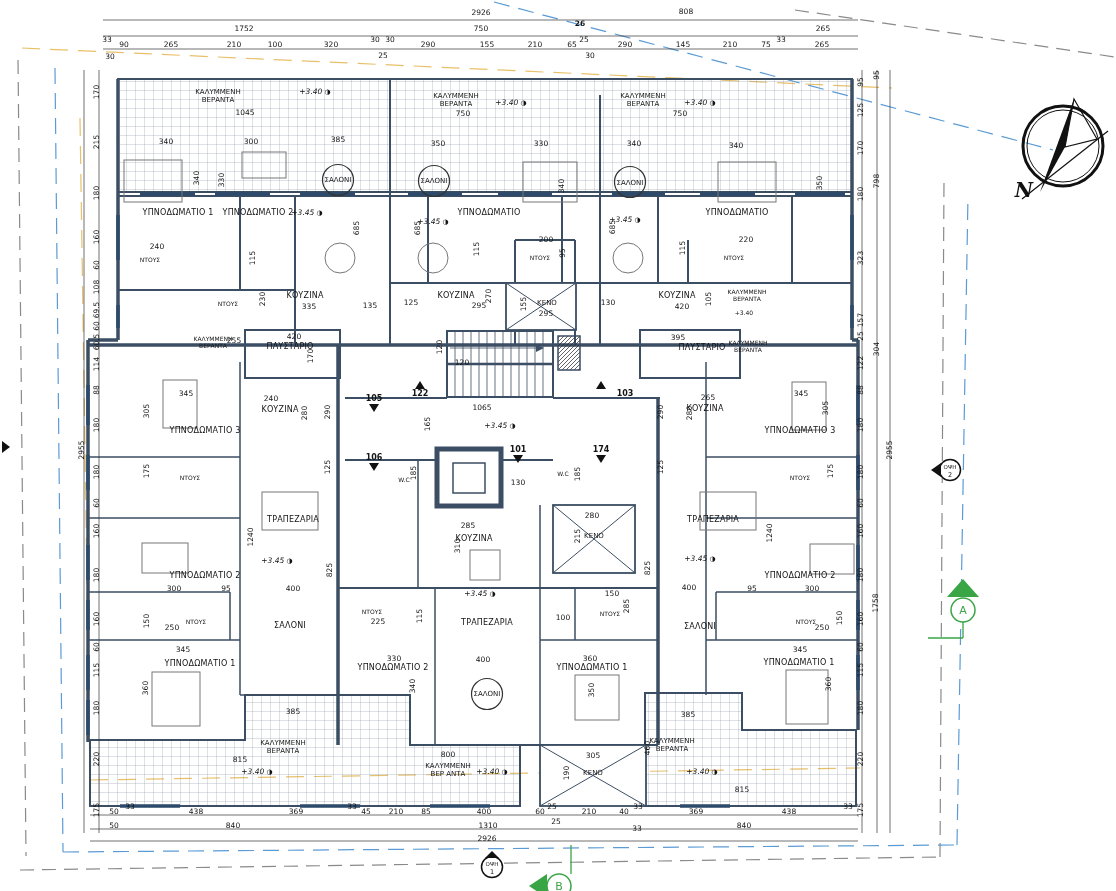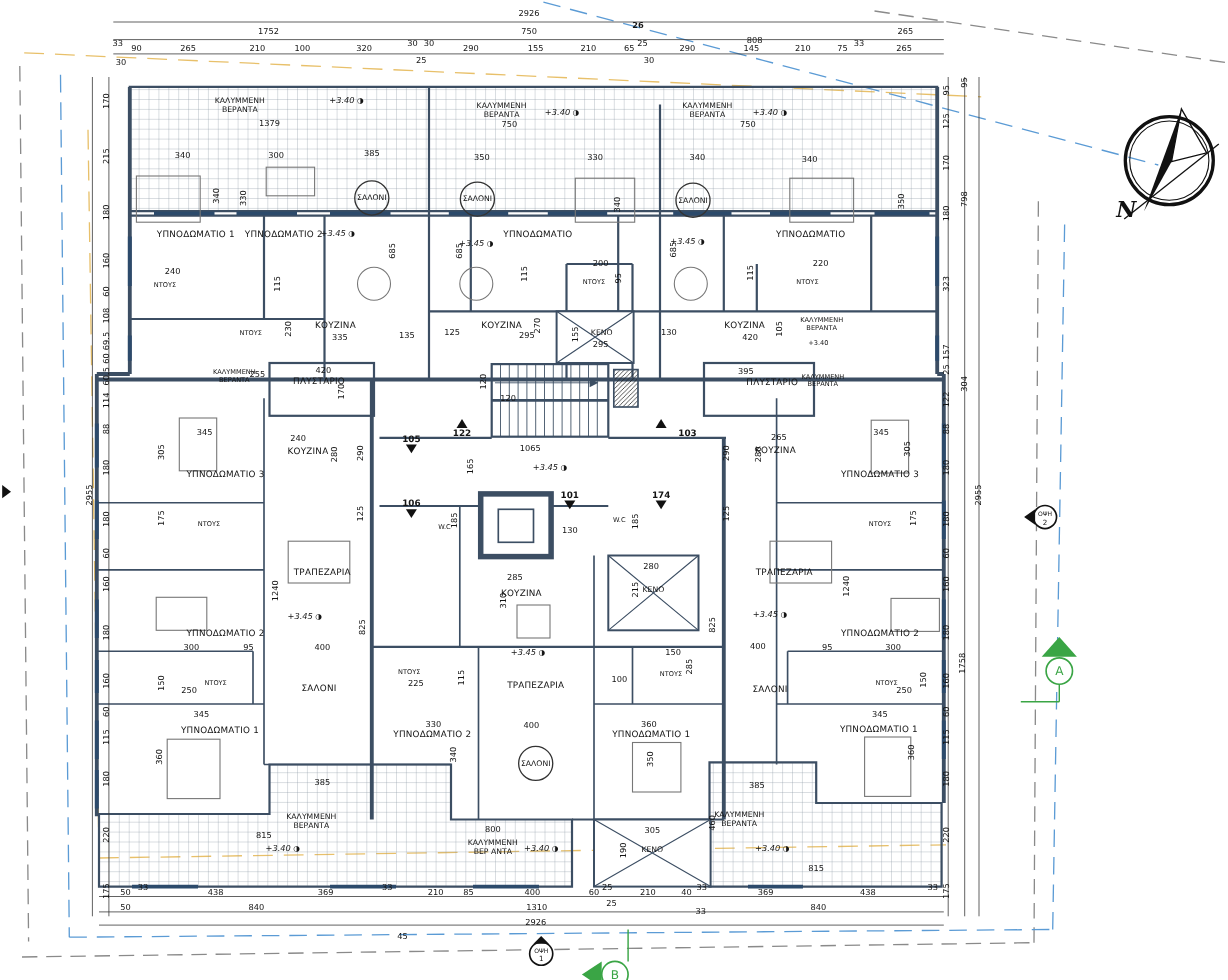--- a/index.html
+++ b/index.html
@@ -172,21 +172,21 @@
       <path d="M571,845 V874" stroke-width="1.3"></path>
       <text x="559" y="890" font-size="11" text-anchor="middle" fill="#3aa545" stroke="none" font-family="DejaVu Sans, sans-serif">B</text>
     </g>
   </svg>
 
   <div id="labels">
       <span class="lbl dim" style="left: 481px; top: 13px;">2926</span>
       <span class="lbl dim" style="left: 244px; top: 29px;">1752</span>
       <span class="lbl dim" style="left: 481px; top: 29px;">750</span>
       <span class="lbl dim" style="left: 580px; top: 24px; font-weight: bold;">26</span>
-      <span class="lbl dim" style="left: 686px; top: 37px;">808</span>
+      <span class="lbl dim" style="left: 686px; top: 12px;">808</span>
       <span class="lbl dim" style="left: 823px; top: 29px;">265</span>
       <span class="lbl dim" style="left: 107px; top: 40px;">33</span>
       <span class="lbl dim" style="left: 124px; top: 45px;">90</span>
       <span class="lbl dim" style="left: 171px; top: 45px;">265</span>
       <span class="lbl dim" style="left: 234px; top: 45px;">210</span>
       <span class="lbl dim" style="left: 275px; top: 45px;">100</span>
       <span class="lbl dim" style="left: 331px; top: 45px;">320</span>
       <span class="lbl dim" style="left: 375px; top: 40px;">30</span>
       <span class="lbl dim" style="left: 390px; top: 40px;">30</span>
       <span class="lbl dim" style="left: 383px; top: 56px;">25</span>
@@ -249,42 +249,42 @@
       <span class="lbl dim rot" style="left: 877px; top: 75px;">95</span>
       <span class="lbl dim rot" style="left: 877px; top: 181px;">798</span>
       <span class="lbl dim rot" style="left: 877px; top: 349px;">304</span>
       <span class="lbl dim rot" style="left: 876px; top: 603px;">1758</span>
       <span class="lbl dim rot" style="left: 890px; top: 450px;">2955</span>
       <span class="lbl dim" style="left: 114px; top: 812px;">50</span>
       <span class="lbl dim" style="left: 130px; top: 807px;">33</span>
       <span class="lbl dim" style="left: 196px; top: 812px;">438</span>
       <span class="lbl dim" style="left: 296px; top: 812px;">369</span>
       <span class="lbl dim" style="left: 352px; top: 807px;">33</span>
-      <span class="lbl dim" style="left: 366px; top: 812px; margin-top: 40px;">45</span>
+      <span class="lbl dim" style="left: 366px; top: 812px;">45</span>
       <span class="lbl dim" style="left: 396px; top: 812px;">210</span>
       <span class="lbl dim" style="left: 426px; top: 812px;">85</span>
       <span class="lbl dim" style="left: 484px; top: 812px;">400</span>
       <span class="lbl dim" style="left: 540px; top: 812px;">60</span>
       <span class="lbl dim" style="left: 552px; top: 807px;">25</span>
       <span class="lbl dim" style="left: 589px; top: 812px;">210</span>
       <span class="lbl dim" style="left: 624px; top: 812px;">40</span>
       <span class="lbl dim" style="left: 638px; top: 807px;">33</span>
       <span class="lbl dim" style="left: 696px; top: 812px;">369</span>
       <span class="lbl dim" style="left: 789px; top: 812px;">438</span>
       <span class="lbl dim" style="left: 848px; top: 807px;">33</span>
       <span class="lbl dim" style="left: 114px; top: 826px;">50</span>
       <span class="lbl dim" style="left: 233px; top: 826px;">840</span>
       <span class="lbl dim" style="left: 488px; top: 826px;">1310</span>
       <span class="lbl dim" style="left: 556px; top: 822px;">25</span>
       <span class="lbl dim" style="left: 637px; top: 829px;">33</span>
       <span class="lbl dim" style="left: 744px; top: 826px;">840</span>
       <span class="lbl dim" style="left: 487px; top: 839px;">2926</span>
       <span class="lbl rm2" style="left: 218px; top: 96px;">ΚΑΛΥΜΜΕΝΗ
 ΒΕΡΑΝΤΑ</span>
-      <span class="lbl dim" style="left: 245px; top: 113px;">1379</span>
+      <span class="lbl dim" style="left: 245px; top: 113px;">1045</span>
       <span class="lbl level" style="left: 315px; top: 92px;">+3.40<span class="sym"> ◑</span></span>
       <span class="lbl rm2" style="left: 456px; top: 100px;">ΚΑΛΥΜΜΕΝΗ
 ΒΕΡΑΝΤΑ</span>
       <span class="lbl dim" style="left: 463px; top: 114px;">750</span>
       <span class="lbl level" style="left: 511px; top: 103px;">+3.40<span class="sym"> ◑</span></span>
       <span class="lbl rm2" style="left: 643px; top: 100px;">ΚΑΛΥΜΜΕΝΗ
 ΒΕΡΑΝΤΑ</span>
       <span class="lbl dim" style="left: 680px; top: 114px;">750</span>
       <span class="lbl level" style="left: 700px; top: 103px;">+3.40<span class="sym"> ◑</span></span>
       <span class="lbl room" style="left: 178px; top: 213px;">ΥΠΝΟΔΩΜΑΤΙΟ 1</span>

